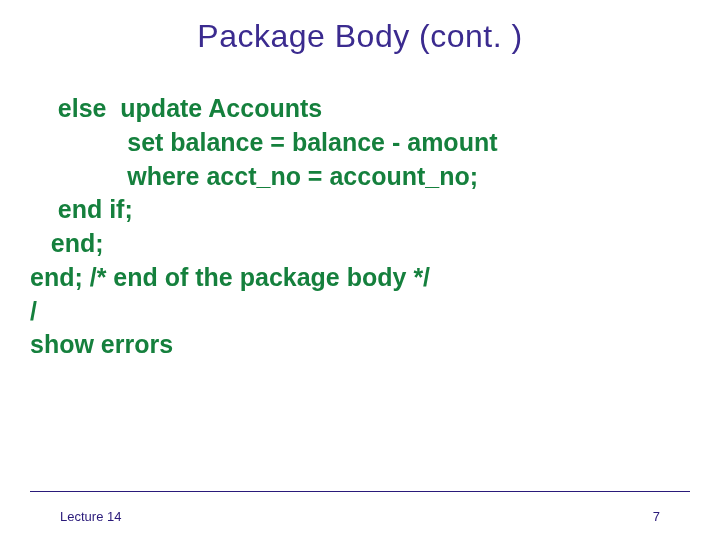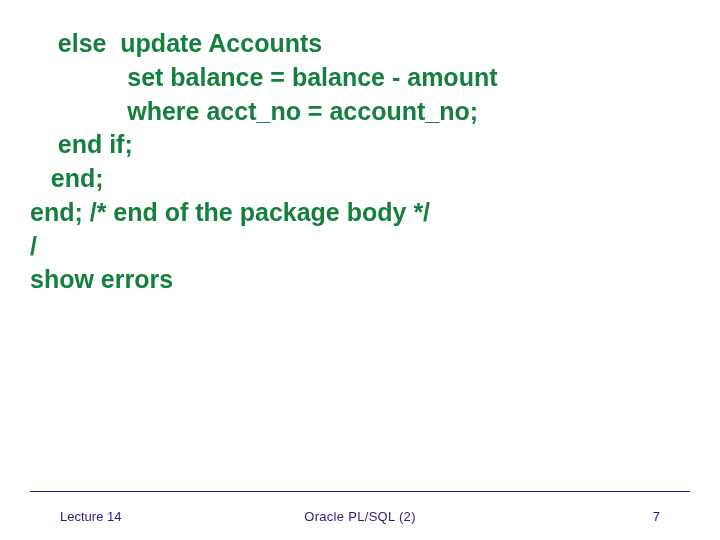--- a/index.html
+++ b/index.html
@@ -66,30 +66,30 @@
       position: absolute;
       left: 50%;
       transform: translateX(-50%);
       letter-spacing: 0.3px;
     }
   </style>
 </head>
 <body>
 
 <div class="slide">
+  <h1 class="title">Package Body (cont. )</h1>
 
   <div class="body-text">    else  update Accounts
               set balance = balance - amount
               where acct_no = account_no;
     end if;
    end;
 end; /* end of the package body */
 /
 show errors</div>
 </div>
 
 <hr class="divider">
 
 <div class="footer">
   <span>Lecture 14</span>
-  <span class="footer-center">Oracle PL/SQL (2)</span>
   <span>7</span>
 </div>
 
 </body></html>

